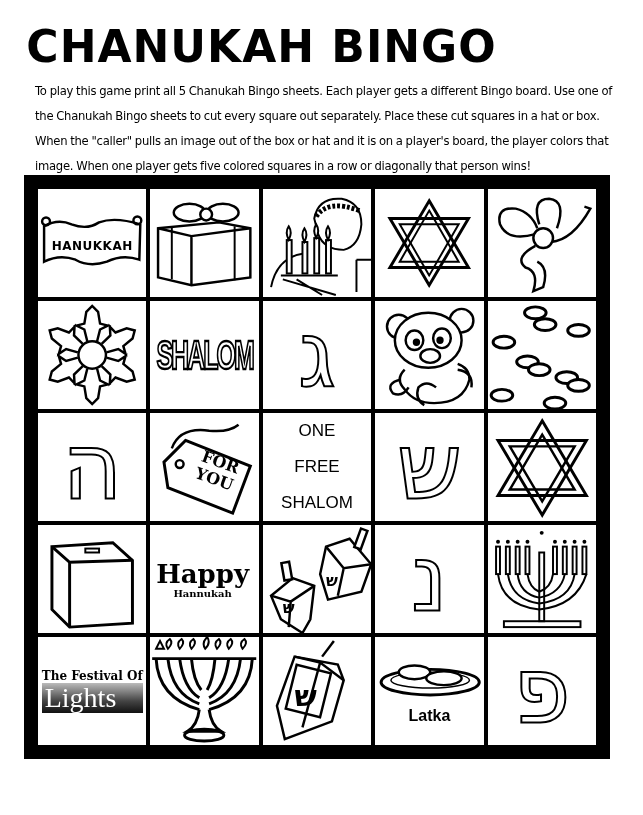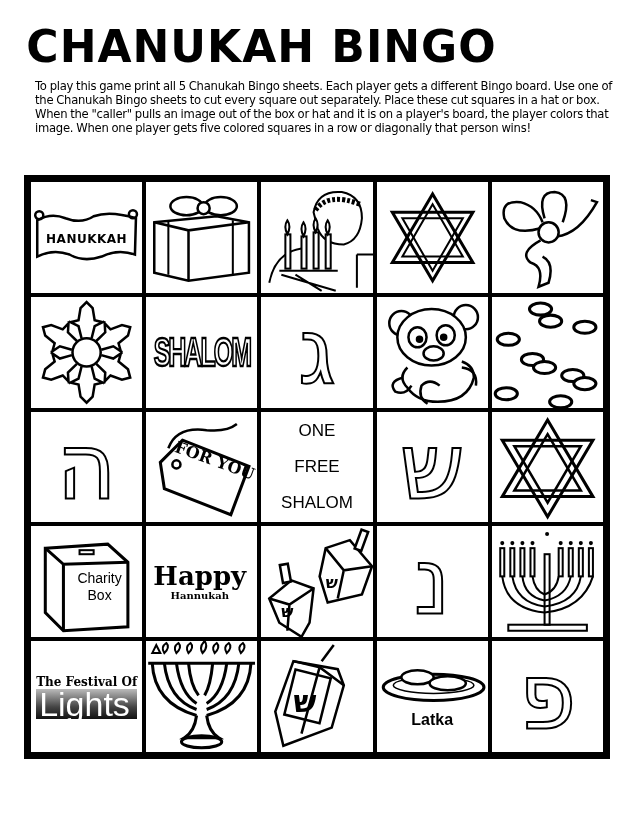--- a/index.html
+++ b/index.html
@@ -1,29 +1,29 @@
 <!DOCTYPE html>
 <html><head>
 <meta charset="utf-8">
 <style>
   html, body { margin:0; padding:0; background:#ffffff; }
   body { width:643px; height:815px; position:relative; overflow:hidden; font-family:"DejaVu Sans", sans-serif; color:#000; }
   .title { position:absolute; left:0; top:22px; width:523px; text-align:center; font-family:"DejaVu Sans", sans-serif; font-weight:bold; font-size:44px; letter-spacing:1px; line-height:50px; }
-  .instructions { position:absolute; left:35px; top:79px; width:590px; font-family:"DejaVu Sans", sans-serif; font-size:11.6px; line-height:14px; letter-spacing:-0.25px; word-spacing:-0.5px; }
-  .board { position:absolute; left:24px; top:175px; width:586px; height:584px; border:3px solid #000; box-sizing:border-box; display:grid; grid-template-columns:repeat(5,1fr); grid-template-rows:repeat(5,1fr); background:#000; gap:4px; padding:4px; }
+  .instructions { position:absolute; left:35px; top:79px; width:590px; font-family:"DejaVu Sans", sans-serif; font-size:11.6px; line-height:25px; letter-spacing:-0.25px; word-spacing:-0.5px; }
+  .board { position:absolute; left:24px; top:175px; width:586px; height:584px; border:3px solid #000; box-sizing:border-box; display:grid; grid-template-columns:repeat(5,1fr); grid-template-rows:repeat(5,1fr); background:#000; gap:4px; padding:11px; }
   .cell { background:#fff; position:relative; display:flex; align-items:center; justify-content:center; overflow:hidden; }
   .cell svg { width:100%; height:100%; display:block; }
   .lbl { position:absolute; left:0; right:0; text-align:center; font-family:"Liberation Sans", sans-serif; }
   .free { font-family:"Liberation Sans", sans-serif; font-size:17px; line-height:36px; text-align:center; }
   .shalom { font-family:"Liberation Sans", sans-serif; font-weight:bold; font-size:25px; letter-spacing:-2px; color:#fff; -webkit-text-stroke:1.5px #000; transform:scaleY(1.6); }
   .happy1 { font-family:"DejaVu Serif", serif; font-weight:bold; font-size:26px; line-height:28px; }
   .happy2 { font-family:"DejaVu Serif", serif; font-weight:bold; font-size:10px; }
   .banner-text { font-family:"DejaVu Sans", sans-serif; font-weight:bold; font-size:12px; letter-spacing:0.5px; }
   .fest1 { font-family:"DejaVu Serif", serif; font-weight:bold; font-size:12px; }
-  .fest2 { font-family:Liberation Sans, sans-serif; font-size:34px; color:#fff; background:linear-gradient(#bbb,#444 60%,#111); padding:0 3px; line-height:30px; }
+  .fest2 { font-family:Liberation Serif, serif; font-size:28px; color:#fff; background:linear-gradient(#bbb,#444 60%,#111); padding:0 3px; line-height:30px; }
   .latka { font-family:"Liberation Sans", sans-serif; font-weight:bold; font-size:16px; }
   .heb { font-family:"DejaVu Sans", sans-serif; font-size:92px; color:#fff; -webkit-text-stroke:2px #000; line-height:1; }
 </style>
 </head>
 <body>
 
 <div class="title">CHANUKAH BINGO</div>
 <div class="instructions">To play this game print all 5 Chanukah Bingo sheets. Each player gets a different Bingo board. Use one of the Chanukah Bingo sheets to cut every square out separately. Place these cut squares in a hat or box. When the "caller" pulls an image out of the box or hat and it is on a player's board, the player colors that image. When one player gets five colored squares in a row or diagonally that person wins!</div>
 
 <div class="board">
@@ -180,24 +180,20 @@
       <polygon points="55,90 22,34 88,34" fill="none" stroke="#000" stroke-width="2.5"></polygon>
     </svg>
   </div>
 
   <div class="cell">
     <svg viewBox="0 0 110 110">
       <path d="M14 22 L76 18 L96 36 L96 100 L32 104 L14 86 Z" fill="none" stroke="#000" stroke-width="3"></path>
       <path d="M14 22 L32 38 L96 36 M32 38 L32 104" fill="none" stroke="#000" stroke-width="3"></path>
       <rect x="48" y="24" width="14" height="4" fill="none" stroke="#000" stroke-width="2"></rect>
     </svg>
-    <span class="lbl" style="top:44px;left:26px;font-size:14px;line-height:17px;">
-      <span>Charity</span><br>
-      <span>Box</span>
-    </span>
   </div>
 
   <div class="cell">
     <div style="text-align:center;margin-left:-4px;">
       <div class="happy1">Happy</div>
       <div class="happy2">Hannukah</div>
     </div>
   </div>
 
   <div class="cell">

